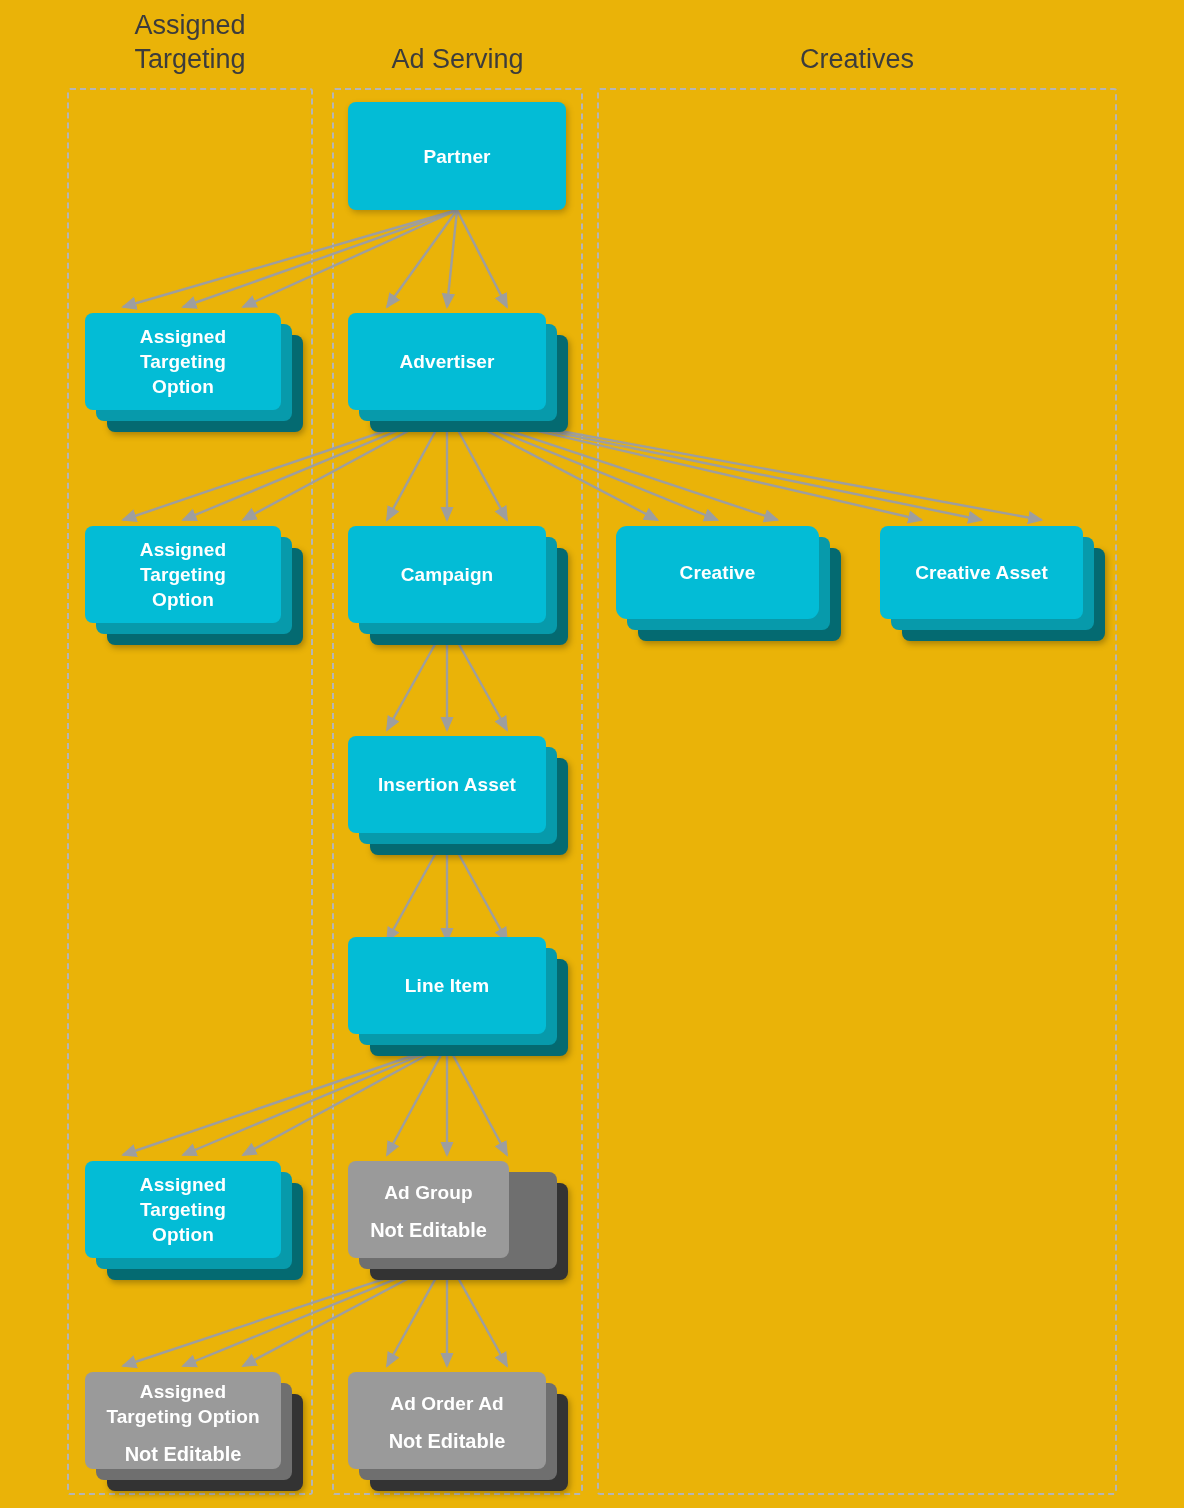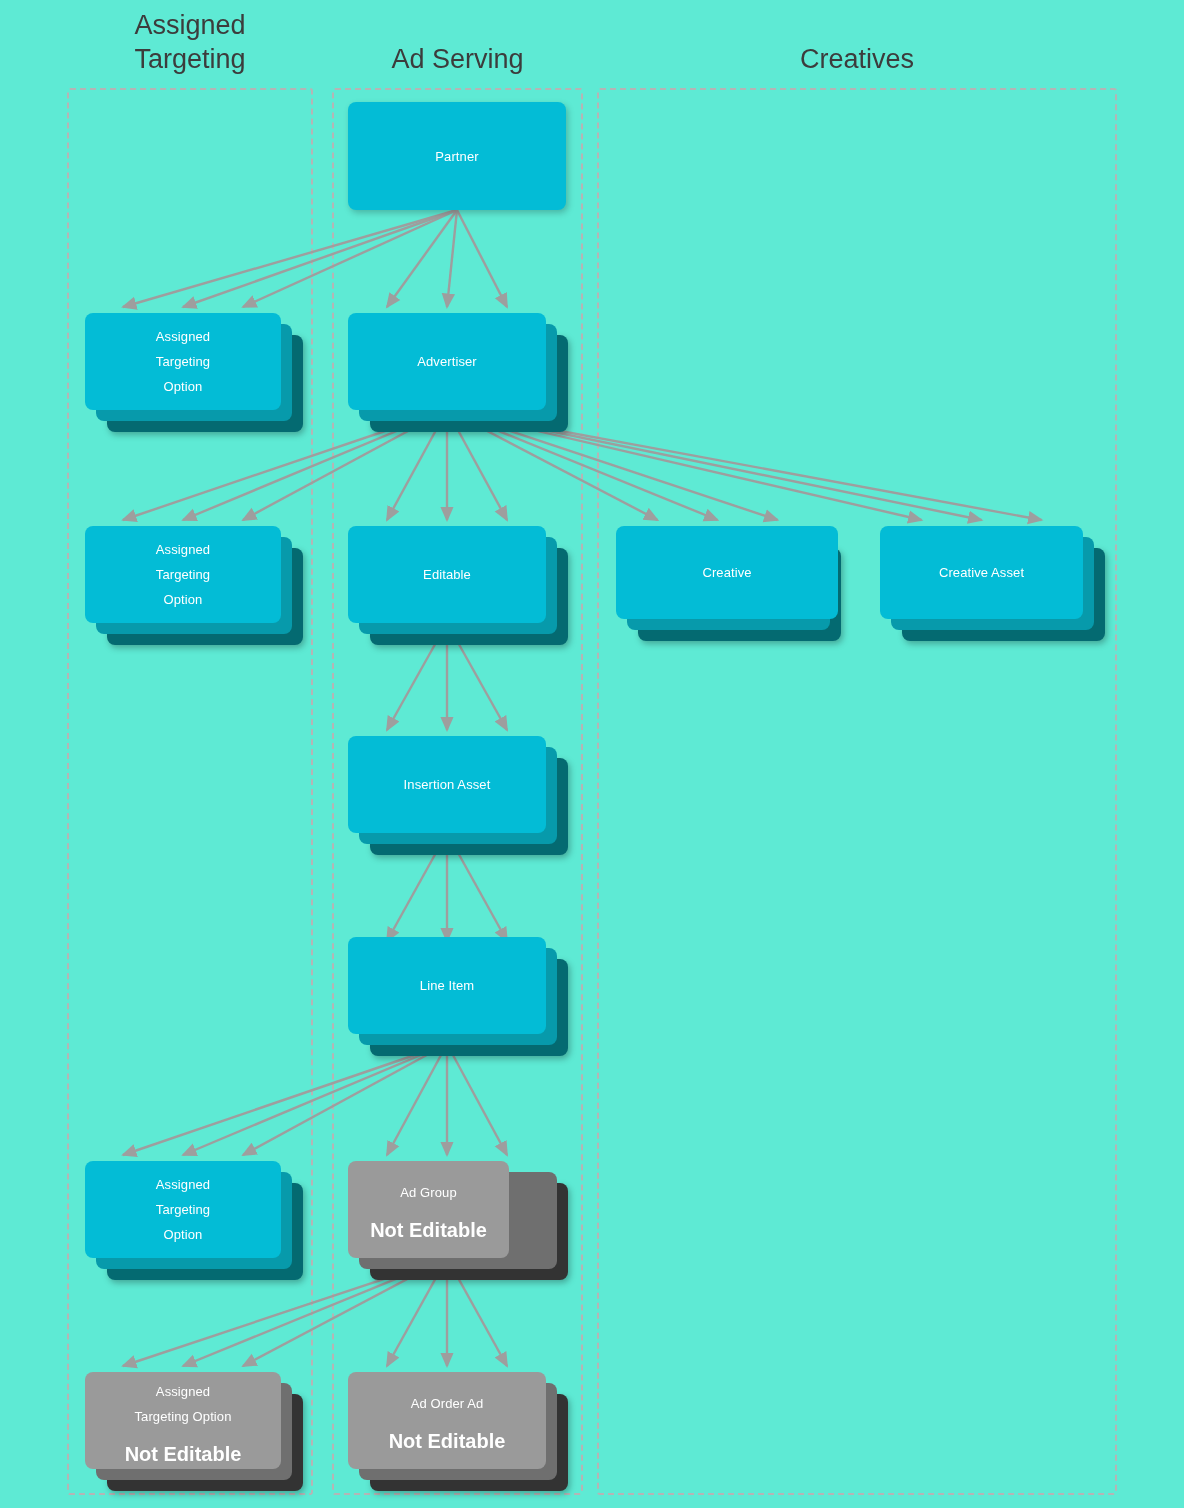--- a/index.html
+++ b/index.html
@@ -10,21 +10,21 @@
   }
   body {
     font-family: "Liberation Sans", sans-serif;
     -webkit-font-smoothing: antialiased;
   }
   #stage {
     position: relative;
     width: 1184px;
     height: 1508px;
     overflow: hidden;
-    background: #5eead4;
+    background: #eab308;
   }
 
   
   .col-header {
     position: absolute;
     text-align: center;
     color: #3c3c3c;
     font-size: 27px;
     font-weight: 400;
     line-height: 34px;
@@ -81,22 +81,22 @@
   .cyan .layer.front { background: #03bcd6; }
   .cyan .layer.back1 { background: #079aab; }
   .cyan .layer.back2 { background: #046a71; }
 
   
   .grey .layer.front { background: #9a9a9a; }
   .grey .layer.back1 { background: #6f6f6f; }
   .grey .layer.back2 { background: #333333; }
 
   .node-title {
-    font-size: 13px;
-    font-weight: normal;
+    font-size: 19px;
+    font-weight: bold;
     line-height: 25px;
     letter-spacing: 0.1px;
     white-space: pre-line;
     color: #ffffff;
   }
   .node-sub {
     font-size: 20px;
     font-weight: bold;
     line-height: 18px;
     color: #ffffff;
@@ -195,27 +195,27 @@
         <div class="layer front" style="width: 196px; height: 97px;">
           <div class="node-title">Assigned
 Targeting
 Option</div>
         </div>
       </div>
       <div class="node cyan" style="left: 348px; top: 526px; width: 198px; height: 97px;">
         <div class="layer back2" style="left: 22px; top: 22px; width: 198px; height: 97px;"></div>
         <div class="layer back1" style="left: 11px; top: 11px; width: 198px; height: 97px;"></div>
         <div class="layer front" style="width: 198px; height: 97px;">
-          <div class="node-title">Editable</div>
+          <div class="node-title">Campaign</div>
         </div>
       </div>
       <div class="node cyan" style="left: 616px; top: 526px; width: 203px; height: 93px;">
         <div class="layer back2" style="left: 22px; top: 22px; width: 203px; height: 93px;"></div>
         <div class="layer back1" style="left: 11px; top: 11px; width: 203px; height: 93px;"></div>
-        <div class="layer front" style="width: 222px; height: 93px;">
+        <div class="layer front" style="width: 203px; height: 93px; border-radius: 11px;">
           <div class="node-title">Creative</div>
         </div>
       </div>
       <div class="node cyan" style="left: 880px; top: 526px; width: 203px; height: 93px;">
         <div class="layer back2" style="left: 22px; top: 22px; width: 203px; height: 93px;"></div>
         <div class="layer back1" style="left: 11px; top: 11px; width: 203px; height: 93px;"></div>
         <div class="layer front" style="width: 203px; height: 93px;">
           <div class="node-title">Creative Asset</div>
         </div>
       </div>

